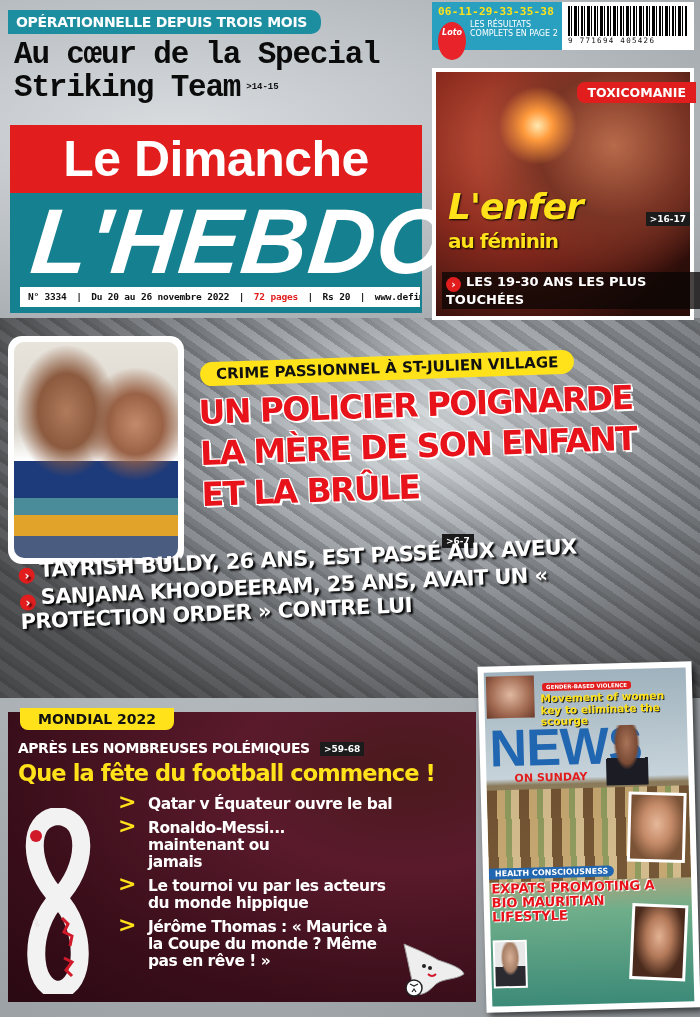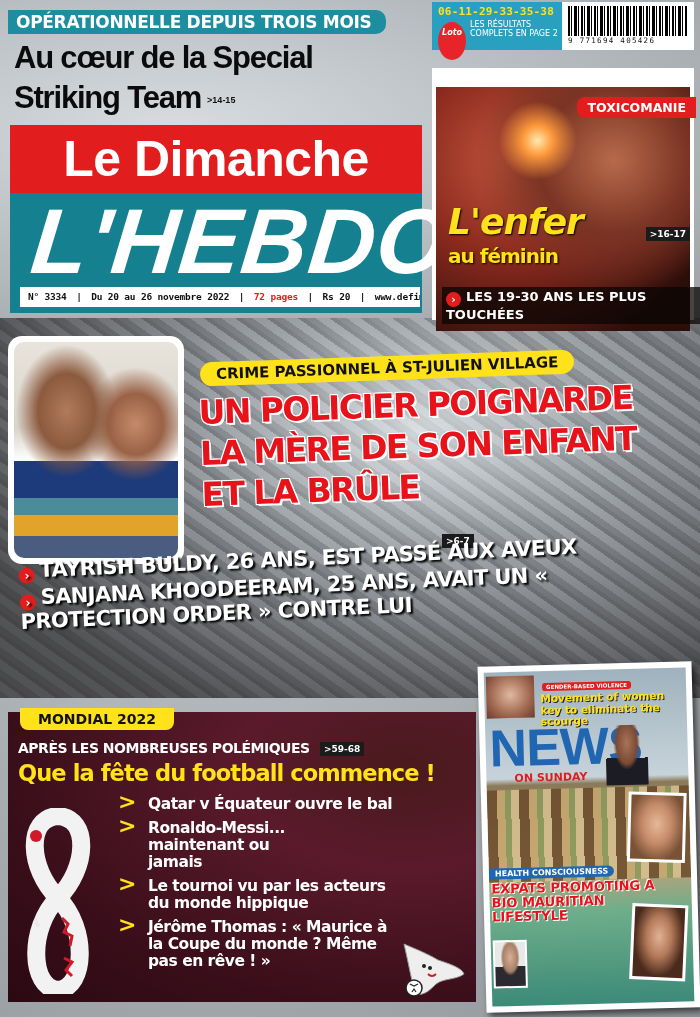--- a/index.html
+++ b/index.html
@@ -22,27 +22,27 @@
   .top-bg {
     position: absolute; left: 0; top: 0; width: 700px; height: 320px;
     background:
       radial-gradient(ellipse at 25% 40%, #d8dcdf 0%, #b9bec2 50%, #9ba0a4 100%);
   }
 
   
   .kicker-teal {
     position: absolute; left: 8px; top: 10px; height: 24px; padding: 0 14px 0 8px;
     background: #1d8ea0; color: #fff; border-radius: 0 10px 10px 0;
-    font-family: "DejaVu Sans", sans-serif; font-weight: bold; font-size: 17px;
+    font-family: "DejaVu Sans", sans-serif; font-weight: bold; font-size: 14px;
     line-height: 24px; letter-spacing: -0.3px;
   }
   .headline-top {
     position: absolute; left: 14px; top: 38px; width: 400px;
-    font-family: Liberation Sans, sans-serif; font-weight: bold; font-size: 31px;
-    line-height: 40px; color: #0b0b0b; letter-spacing: -1.2px;
+    font-family: Liberation Mono, monospace; font-weight: bold; font-size: 31px;
+    line-height: 33px; color: #0b0b0b; letter-spacing: -1.2px;
   }
   .pageref {
     display: inline-block; font-size: 9px; font-weight: bold; color: #111;
     letter-spacing: 0; vertical-align: middle; margin-left: 6px;
   }
   .pageref.light { color: #fff; background: #1b1b1b; padding: 2px 4px; }
 
   
   .mast-red {
     position: absolute; left: 10px; top: 125px; width: 412px; height: 68px;
@@ -102,21 +102,20 @@
     position: absolute; left: 432px; top: 68px; width: 262px; height: 252px;
     background: #fff; padding: 4px;
   }
   .tox-img {
     position: relative; width: 100%; height: 100%;
     background:
       radial-gradient(circle at 40% 22%, #ffe9b0 0%, #ff9a3c 6%, rgba(190,60,40,0.0) 16%),
       radial-gradient(ellipse at 70% 30%, #b86a4a 0%, #7a3424 30%, transparent 55%),
       radial-gradient(ellipse at 30% 30%, #c4553c 0%, #8a2a1e 40%, #2b0d09 85%),
       #1a0906;
-    margin-top: 15px;
   }
   .tox-tag {
     position: absolute; right: -6px; top: 10px; padding: 3px 10px;
     background: #e11d1d; color: #fff; font-weight: bold; font-size: 12.5px;
     border-radius: 8px 0 0 8px;
   }
   .tox-head {
     position: absolute; left: 12px; top: 118px; font-family: "DejaVu Sans", sans-serif;
     font-weight: bold; color: #ffe21a; line-height: 34px; letter-spacing: -1px;
     text-shadow: 1px 1px 2px #000;

